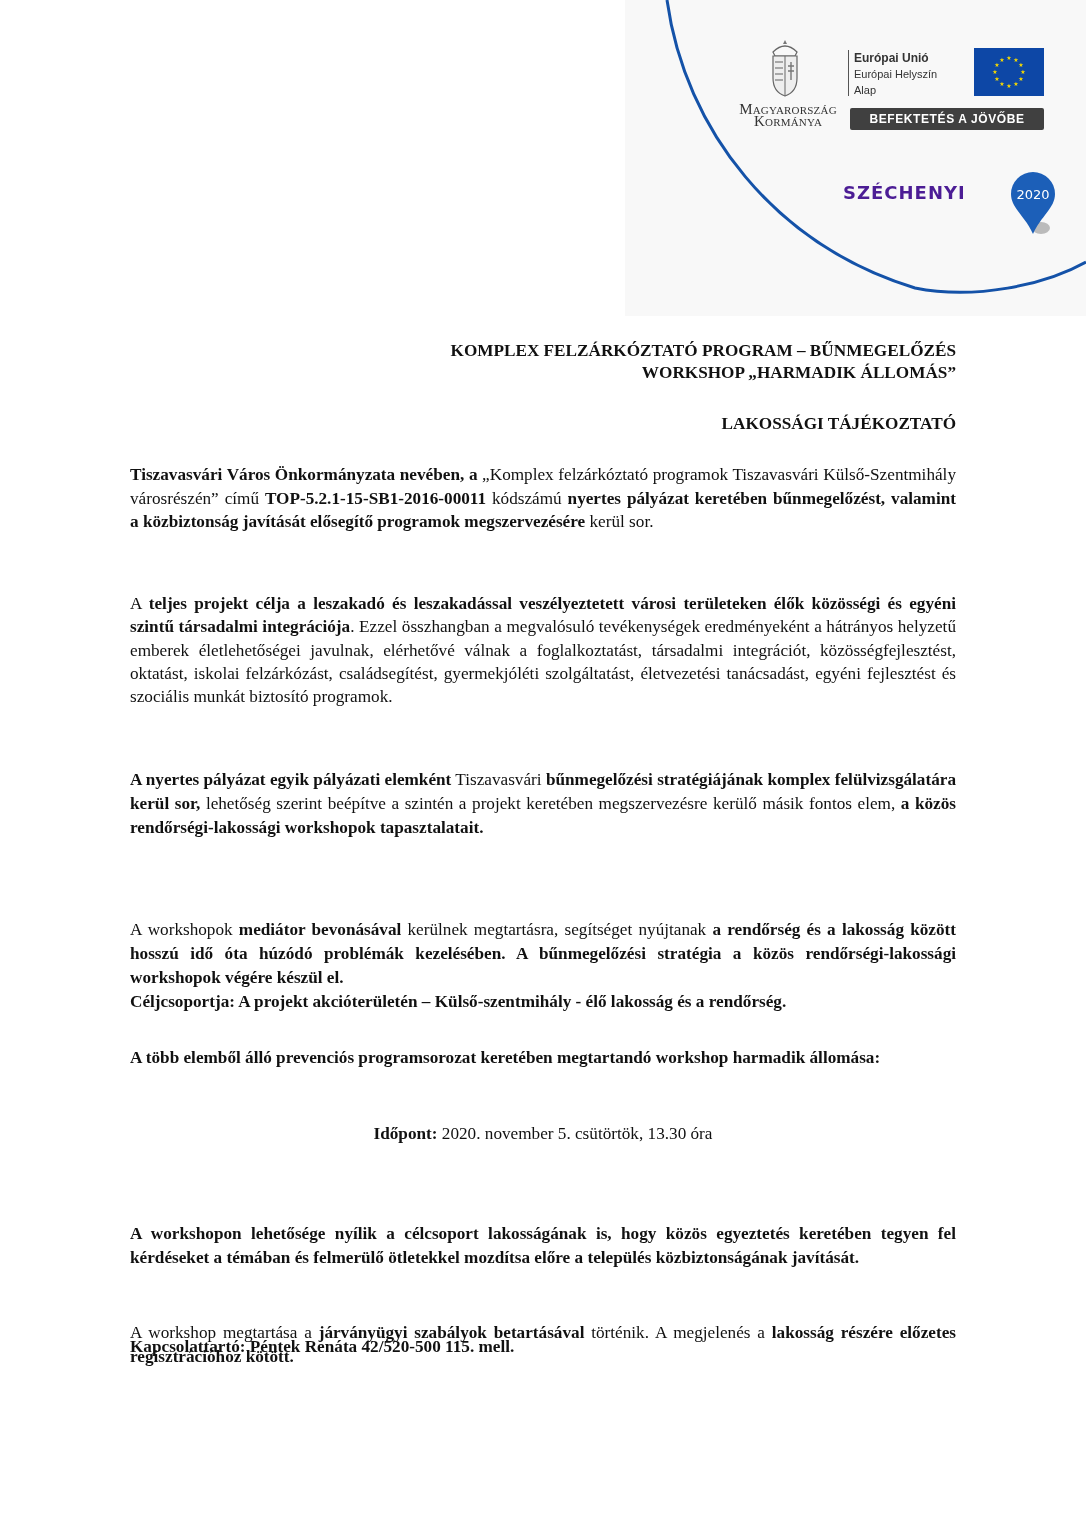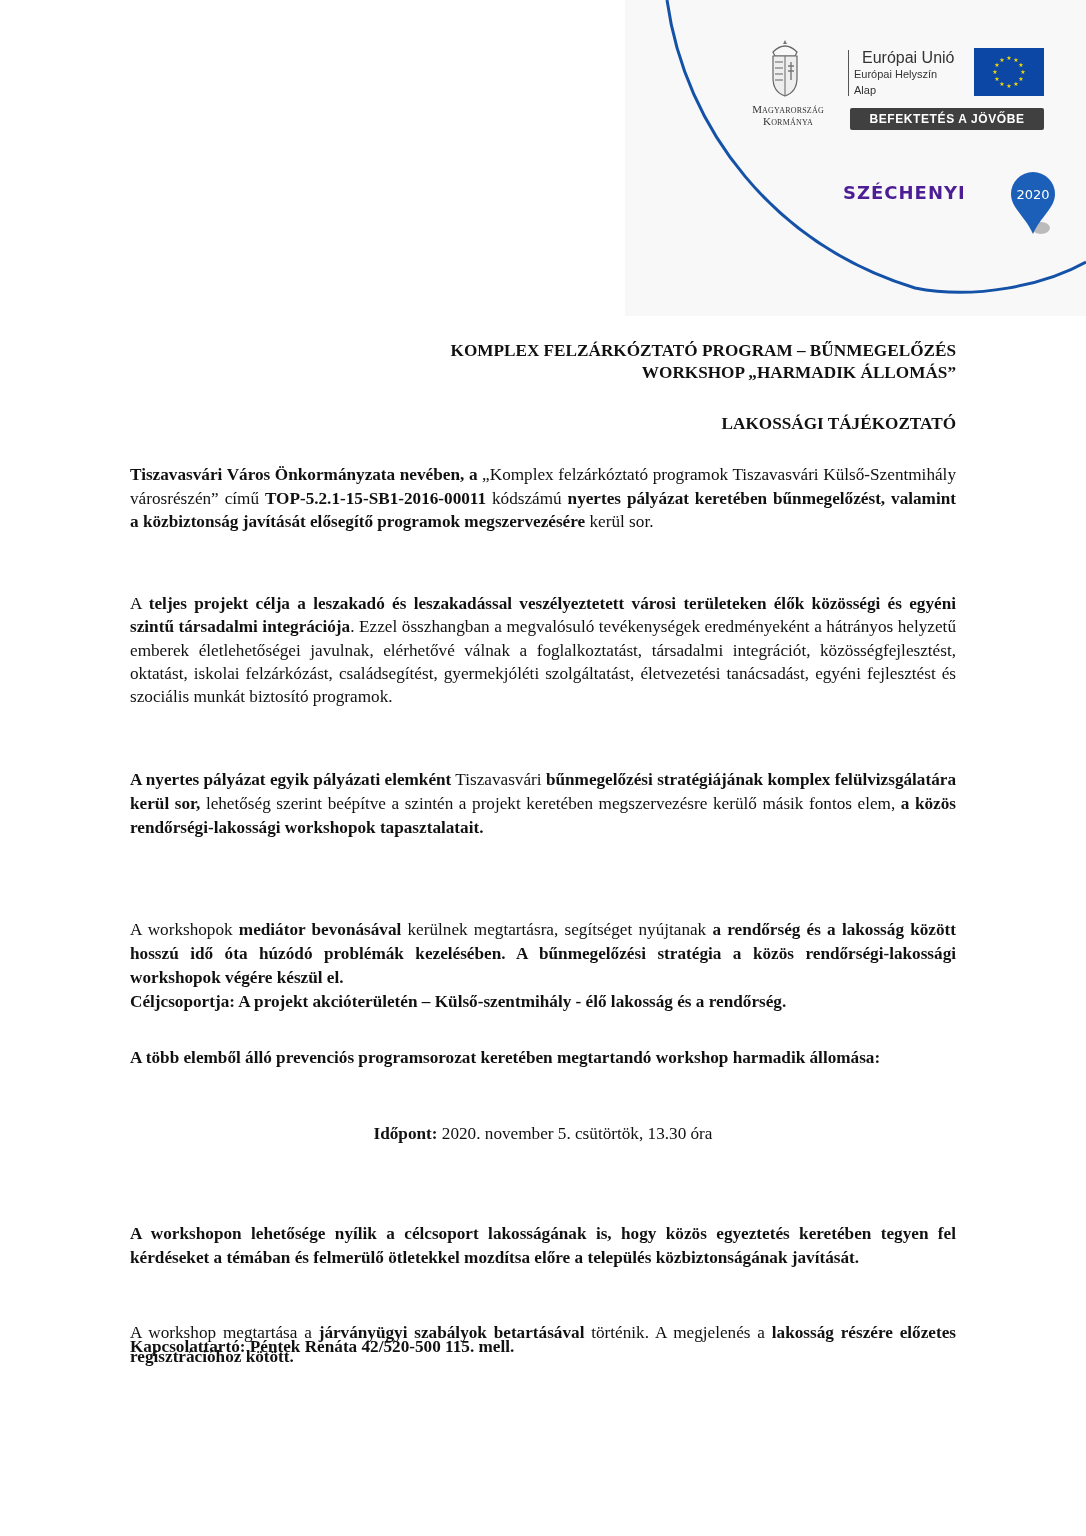--- a/index.html
+++ b/index.html
@@ -2,26 +2,26 @@
 <html><head>
   <meta charset="utf-8">
   <style>
     html, body { margin: 0; padding: 0; background: #ffffff; }
     body { width: 1086px; height: 1536px; position: relative; overflow: hidden;
            font-family: "Liberation Serif", "DejaVu Serif", serif; color: #111; }
     .header-img { position: absolute; left: 625px; top: 0; width: 461px; height: 316px; background: #f8f8f8; }
     .arc { position: absolute; left: 0; top: 0; }
     .crest { position: absolute; left: 142px; top: 38px; width: 36px; height: 60px; }
     .gov-name { position: absolute; left: 110px; top: 103px; width: 106px; text-align: center;
-                font-family: "Liberation Serif", serif; font-size: 11px; line-height: 12px; color: #333;
+                font-family: "Liberation Serif", serif; font-size: 15px; line-height: 12px; color: #333;
                 font-variant: small-caps; letter-spacing: 0.2px; }
     .eu-divider { position: absolute; left: 223px; top: 50px; width: 1px; height: 46px; background: #555; }
     .eu-text { position: absolute; left: 229px; top: 50px; font-family: "Liberation Sans", sans-serif;
                font-size: 11px; line-height: 16px; color: #333; }
-    .eu-text .b { font-weight: normal; font-size: 16px; margin-left: 8px; }
+    .eu-text .b { font-weight: bold; font-size: 12px; }
     .eu-flag { position: absolute; left: 349px; top: 48px; width: 70px; height: 48px; background: #0d47a6; }
     .banner { position: absolute; left: 225px; top: 108px; width: 194px; height: 22px; background: #404040;
               color: #fff; font-family: "Liberation Sans", sans-serif; font-weight: bold; font-size: 12px;
               line-height: 22px; text-align: center; letter-spacing: 0.6px; border-radius: 2px; }
     .szechenyi { position: absolute; left: 218px; top: 182px; font-family: "DejaVu Sans", sans-serif;
                  font-weight: bold; font-size: 18px; color: #4c1d95; letter-spacing: 1px; }
     .pin { position: absolute; left: 378px; top: 170px; }
 
     .doc { position: absolute; left: 130px; width: 826px; font-size: 17.2px; line-height: 22px; }
     .center { text-align: right; font-weight: bold; }

